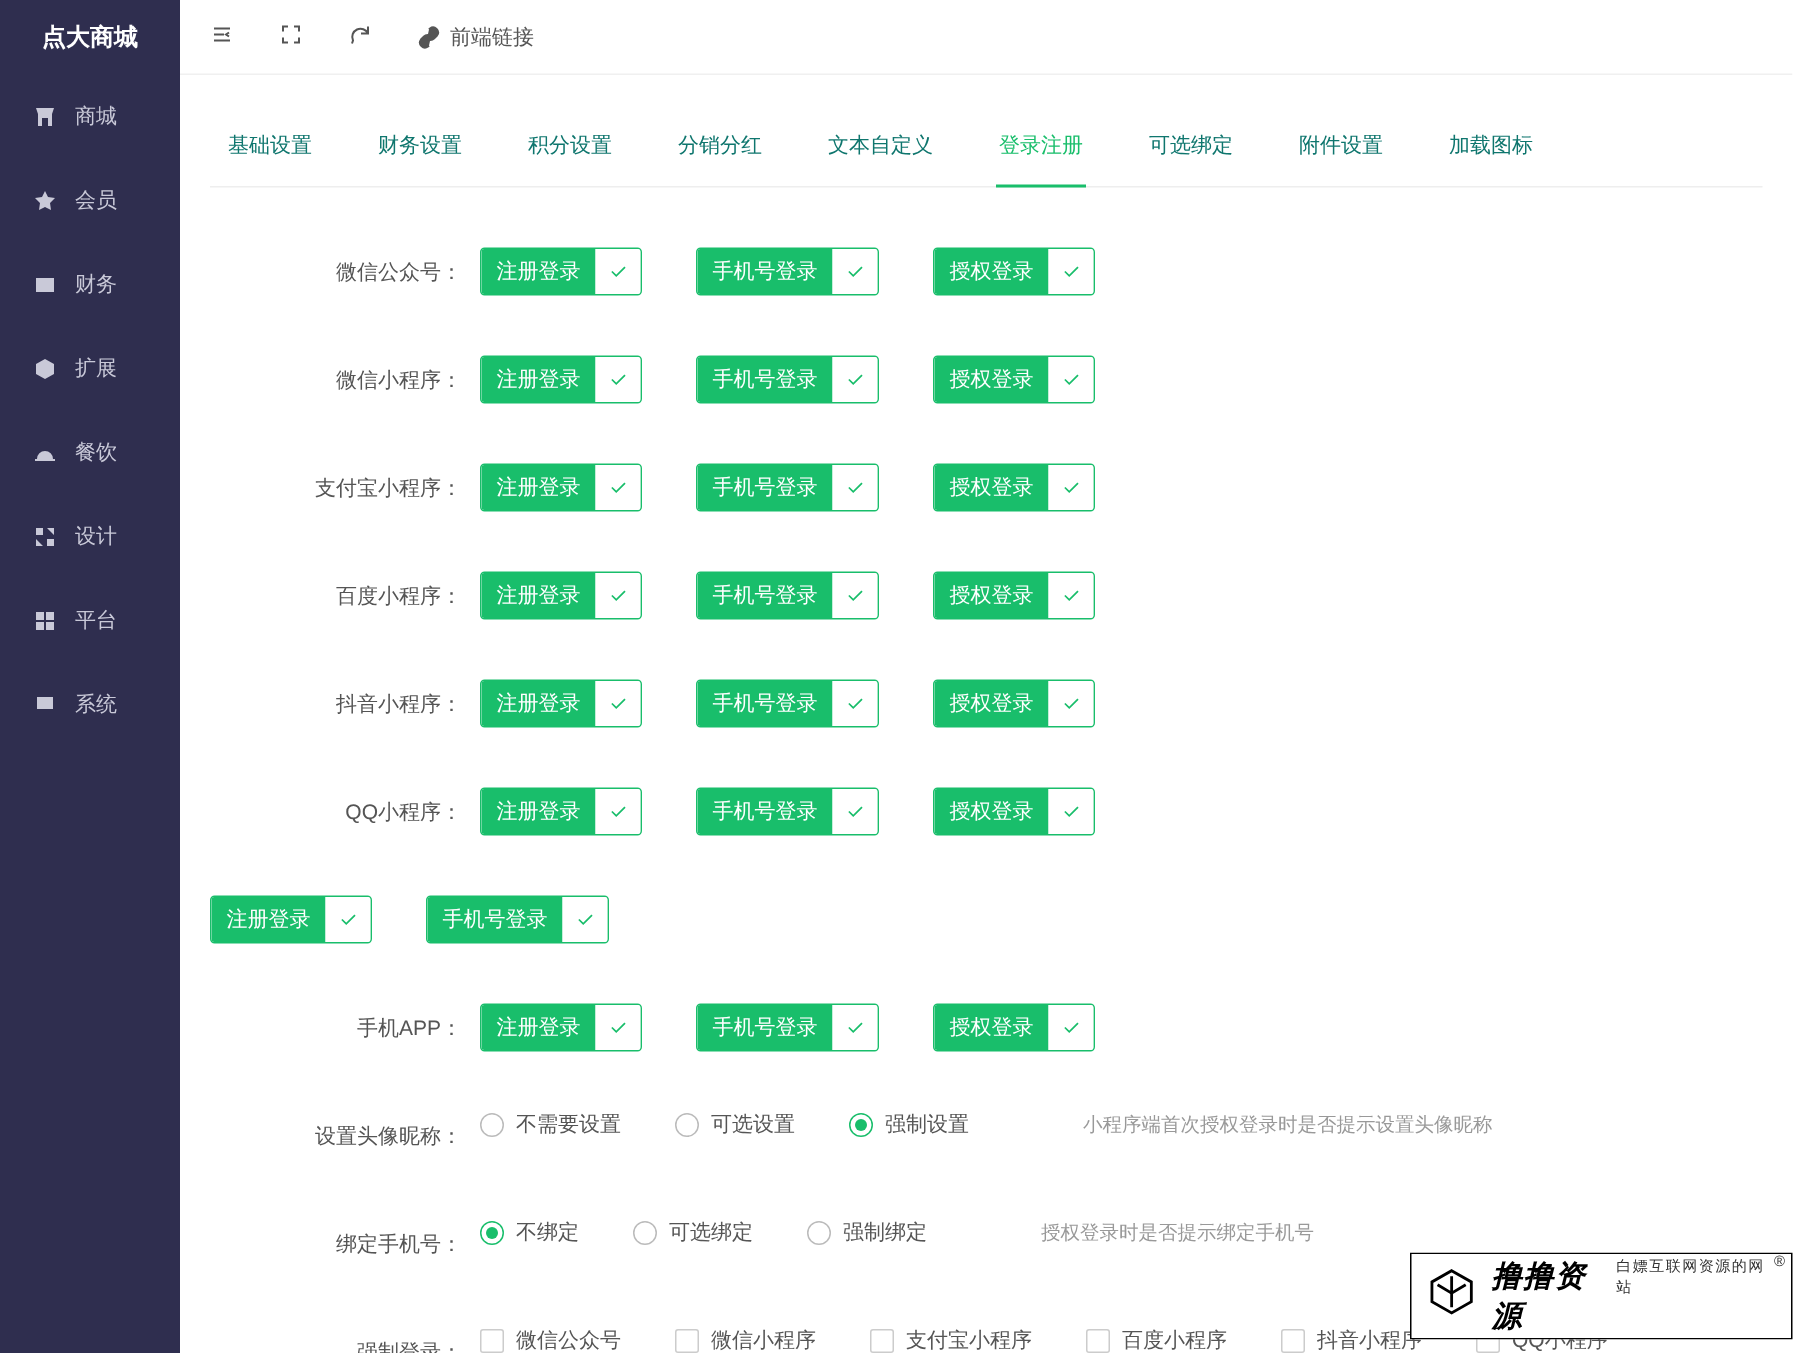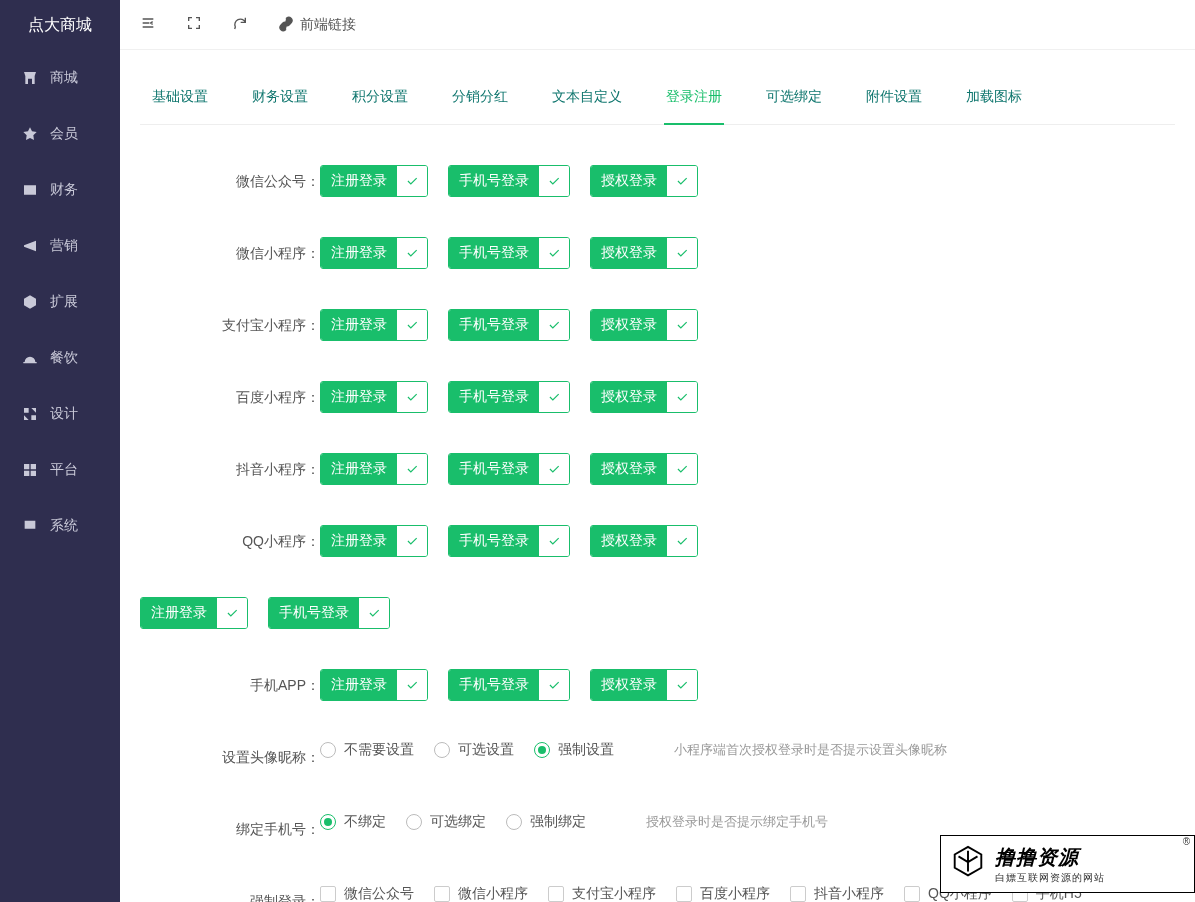--- a/index.html
+++ b/index.html
@@ -1,51 +1,51 @@
 <!DOCTYPE html>
 <html><head>
   <meta charset="utf-8">
   <style>
     * { margin: 0; padding: 0; box-sizing: border-box; }
     body { font-family: -apple-system, BlinkMacSystemFont, "Segoe UI", Arial, "Microsoft YaHei", sans-serif; font-size: 14px; color: #333; background: #fff; }
     .app { display: flex; height: 902px; width: 1195px; overflow: hidden; }
     .sidebar { width: 120px; background: #2f2e4f; color: #fff; display: flex; flex-direction: column; flex-shrink: 0; }
-    .brand { height: 50px; display: flex; align-items: center; justify-content: center; font-size: 16px; font-weight: 400; color: #fff; }
+    .brand { height: 50px; display: flex; align-items: center; justify-content: center; font-size: 16px; font-weight: 700; color: #fff; }
     .nav { flex: 1; }
     .nav-item { height: 56px; display: flex; align-items: center; padding-left: 22px; color: #c9c9d8; cursor: pointer; gap: 12px; }
     .nav-footer { border-top: 1px solid rgba(255,255,255,0.07); }
     .ico { width: 16px; height: 16px; display: inline-flex; align-items: center; justify-content: center; }
     .ico svg { width: 16px; height: 16px; fill: currentColor; }
     .main { flex: 1; display: flex; flex-direction: column; min-width: 0; }
     .topbar { height: 50px; display: flex; align-items: center; padding: 0 20px; gap: 30px; border-bottom: 1px solid #f0f0f0; color: #555; }
     .topbar .btn-ico { cursor: pointer; color: #555; }
-    .front-link { display: inline-flex; gap: 6px; cursor: pointer; }
+    .front-link { display: inline-flex; align-items: center; gap: 6px; cursor: pointer; }
     .content { flex: 1; overflow: auto; padding: 0 20px 40px; }
     .tabs { display: flex; gap: 40px; border-bottom: 1px solid #eee; padding: 0 10px; margin-top: 20px; }
     .tab { padding: 18px 2px; cursor: pointer; color: #0f766e; position: relative; }
     .tab.active { color: #19be6b; }
     .tab.active::after { content: ""; position: absolute; left: 0; right: 0; bottom: -1px; height: 2px; background: #19be6b; }
     .form { padding-top: 20px; }
     .row { display: flex; align-items: flex-start; padding: 20px 0; }
-    .row-label { width: 180px; text-align: right; padding-right: 0; color: #555; line-height: 32px; flex-shrink: 0; }
-    .row-ctrl { flex: 1; display: flex; flex-wrap: wrap; align-items: center; gap: 20px; }
+    .row-label { width: 180px; text-align: right; padding-right: 12px; color: #555; line-height: 32px; flex-shrink: 0; }
+    .row-ctrl { flex: 1; display: flex; flex-wrap: wrap; align-items: center; gap: 36px; }
     .tag-btn { display: inline-flex; align-items: center; border: 1px solid #19be6b; border-radius: 3px; overflow: hidden; cursor: pointer; height: 32px; }
     .tag-btn .txt { background: #19be6b; color: #fff; padding: 0 10px; height: 100%; display: flex; align-items: center; font-size: 14px; }
     .tag-btn .chk { width: 30px; height: 100%; display: flex; align-items: center; justify-content: center; color: #19be6b; background: #fff; }
     .tag-btn .chk svg { width: 14px; height: 14px; stroke: #19be6b; stroke-width: 2; fill: none; }
     .radio { display: inline-flex; align-items: center; gap: 8px; cursor: pointer; color: #555; }
     .radio .circ { width: 16px; height: 16px; border-radius: 50%; border: 1px solid #bbb; display: inline-flex; align-items: center; justify-content: center; }
     .radio.checked .circ { border-color: #19be6b; }
     .radio.checked .circ::after { content: ""; width: 8px; height: 8px; border-radius: 50%; background: #19be6b; }
     .hint { color: #999; font-size: 13px; margin-left: 40px; }
     .cb { display: inline-flex; align-items: center; gap: 8px; cursor: pointer; color: #555; }
     .cb .box { width: 16px; height: 16px; border: 1px solid #ccc; border-radius: 2px; }
     .watermark { position: fixed; right: 0; bottom: 9px; width: 255px; height: 58px; background: #fff; border: 1px solid #000; display: flex; align-items: center; padding: 0 8px; gap: 8px; z-index: 10; }
     .watermark .wm-ico { width: 38px; height: 38px; }
-    .watermark .wm-txt { display: flex; flex-direction: column; }
+    .watermark .wm-txt { display: flex; flex-direction: row; }
     .watermark .wm-title { font-size: 20px; font-weight: 700; letter-spacing: 1px; font-style: italic; color: #000; }
     .watermark .wm-sub { font-size: 10px; color: #333; letter-spacing: 1px; }
     .watermark .wm-r { position: absolute; top: 0; right: 4px; font-size: 10px; }
   </style>
 </head>
 <body>
 
 <div class="app">
   <aside class="sidebar">
     <div class="brand">点大商城</div>
@@ -66,28 +66,20 @@
           </span>
           <span>会员</span>
         </div>
         <div class="nav-item">
           <span class="ico">
             <svg viewBox="0 0 24 24">
               <path d="M3 5h18v14H3zM3 9h18M7 14h4"></path>
             </svg>
           </span>
           <span>财务</span>
-        </div>
-        <div class="nav-item">
-          <span class="ico">
-            <svg viewBox="0 0 24 24">
-              <path d="M3 11l18-7v16L3 13zM7 13v6"></path>
-            </svg>
-          </span>
-          <span>营销</span>
         </div>
         <div class="nav-item">
           <span class="ico">
             <svg viewBox="0 0 24 24">
               <path d="M12 2l9 5v10l-9 5-9-5V7z"></path>
             </svg>
           </span>
           <span>扩展</span>
         </div>
         <div class="nav-item">

